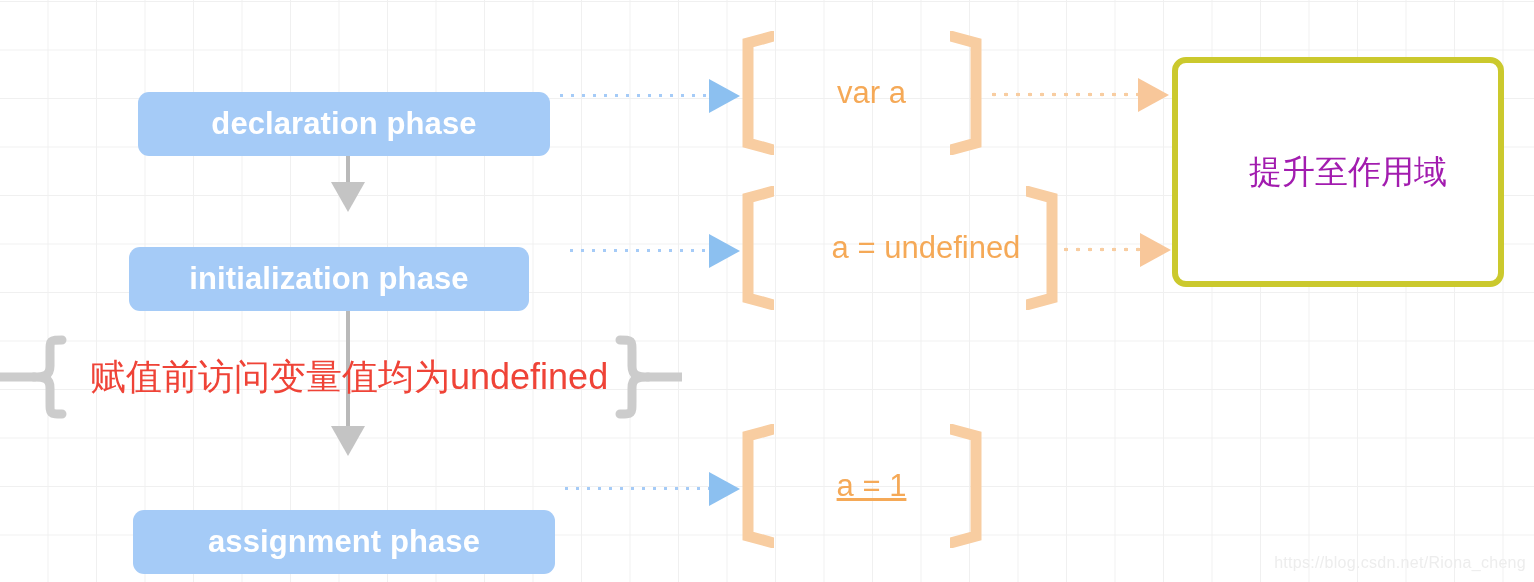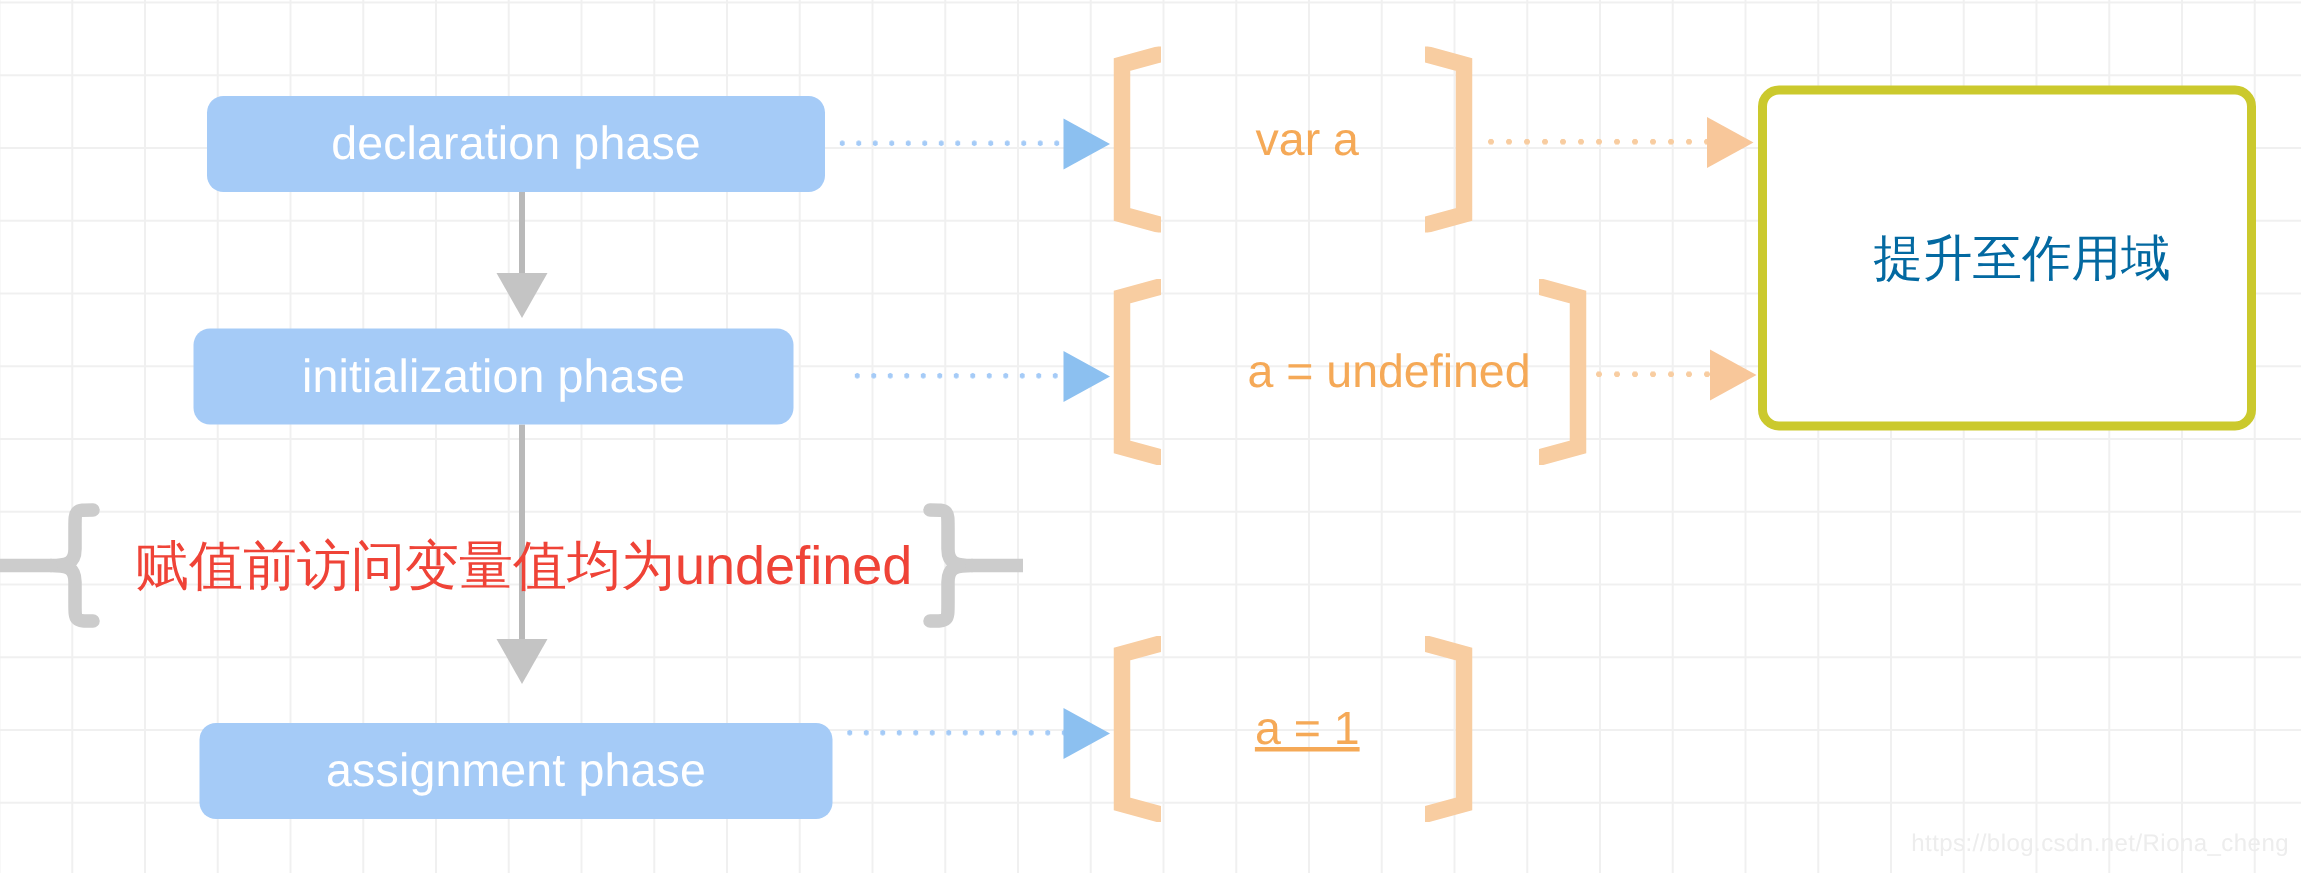--- a/index.html
+++ b/index.html
@@ -24,24 +24,25 @@
   
   .phase-box {
     position: absolute;
     background: #a5cbf7;
     border-radius: 11px;
     color: #ffffff;
     display: flex;
     align-items: center;
     justify-content: center;
     font-size: 31px;
-    font-weight: 400;
+    font-weight: 700;
     letter-spacing: 0.1px;
     white-space: nowrap;
     z-index: 4;
+    margin-top: 28px;
   }
 
   
   .gray-arrow-line {
     position: absolute;
     width: 4px;
     background: #b9b9b9;
     z-index: 2;
   }
   .gray-arrow-head {
@@ -127,21 +128,21 @@
     border: 6px solid #cbc92d;
     border-radius: 14px;
     background: #ffffff;
     display: flex;
     flex-direction: column;
     align-items: center;
     justify-content: center;
     z-index: 4;
   }
   .outcome-line {
-    color: #0369a1;
+    color: #a21caf;
     font-size: 33px;
     line-height: 1.42;
     white-space: nowrap;
     margin-left: 20px;
   }
 
   
   .watermark {
     position: absolute;
     right: 8px;

